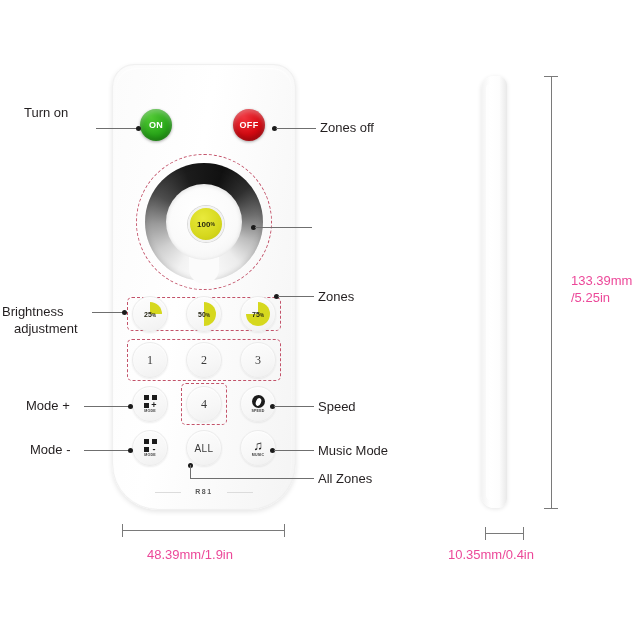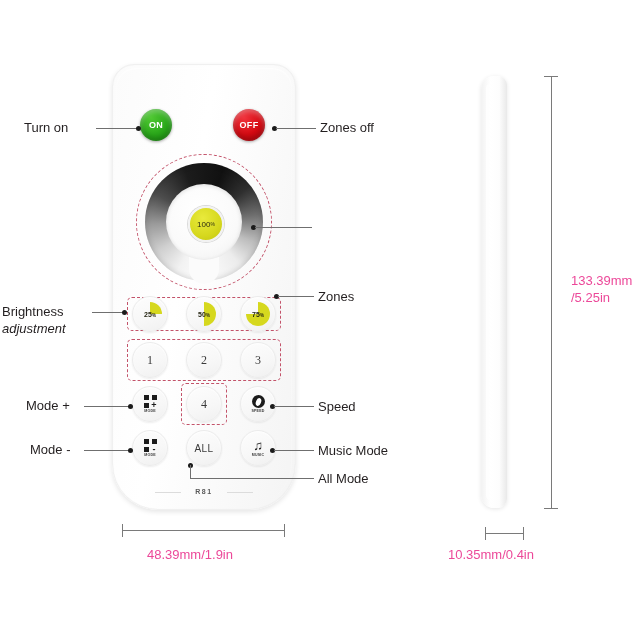--- a/index.html
+++ b/index.html
@@ -62,21 +62,21 @@
     position:absolute;left:30px;top:30px;width:76px;height:76px;border-radius:50%;
     background:radial-gradient(circle at 44% 36%,#ffffff 0%,#fafafa 60%,#eeeeee 100%);
     box-shadow:inset 0 1px 4px rgba(0,0,0,.12);
   }
   .dial-center{
     position:absolute;left:50%;top:50%;width:32px;height:32px;margin:-16px 0 0 -16px;
     border-radius:50%;
     background:radial-gradient(circle at 40% 32%,#e9ea3c 0%,#d6d81e 60%,#c2c40f 100%);
     border:2px solid #f2f2f2;
     display:flex;align-items:center;justify-content:center;
-    font-size:8px;font-weight:normal;color:#2b2b10;
+    font-size:8px;font-weight:bold;color:#2b2b10;
     box-shadow:0 0 0 1px #d9d9d9;
   }
 
   
   .key{
     position:absolute;width:36px;height:36px;border-radius:50%;
     background:linear-gradient(160deg,#fdfdfd 0%,#f7f7f7 60%,#f0f0f0 100%);
     border:1px solid #ececec;
     box-shadow:0 1px 2px rgba(0,0,0,.07), inset 0 1px 2px rgba(255,255,255,.9);
     display:flex;flex-direction:column;align-items:center;justify-content:center;
@@ -242,26 +242,26 @@
     <div class="key" style="left:127px;top:365px;">
       <div class="musicicon">♫</div>
       <span class="cap">MUSIC</span>
     </div>
 
     <div class="brandline">R81</div>
   </div>
 
   <div class="side-view"></div>
 
-  <div class="callout" style="left:24px;top:119px;">Turn on</div>
+  <div class="callout" style="left:24px;top:104px;">Turn on</div>
   <div class="lead" style="left:96px;top:128px;width:42px;"></div>
   <div class="dot" style="left:136px;top:126px;"></div>
 
   <div class="callout" style="left:2px;top:303px;">Brightness</div>
-  <div class="callout" style="left:2px;top:320px;font-style:italic;">adjustment</div>
+  <div class="callout" style="left:14px;top:320px;">adjustment</div>
   <div class="lead" style="left:92px;top:312px;width:32px;"></div>
   <div class="dot" style="left:122px;top:310px;"></div>
 
   <div class="callout" style="left:26px;top:397px;">Mode +</div>
   <div class="lead" style="left:84px;top:406px;width:46px;"></div>
   <div class="dot" style="left:128px;top:404px;"></div>
 
   <div class="callout" style="left:30px;top:441px;">Mode -</div>
   <div class="lead" style="left:84px;top:450px;width:46px;"></div>
   <div class="dot" style="left:128px;top:448px;"></div>
@@ -281,21 +281,21 @@
   <div class="lead" style="left:274px;top:406px;width:40px;"></div>
   <div class="callout" style="left:318px;top:398px;">Speed</div>
 
   <div class="dot" style="left:270px;top:448px;"></div>
   <div class="lead" style="left:274px;top:450px;width:40px;"></div>
   <div class="callout" style="left:318px;top:442px;">Music Mode</div>
 
   <div class="dot" style="left:188px;top:463px;"></div>
   <div class="dimtick" style="left:190px;top:465px;height:14px;background:#6f6f6f;"></div>
   <div class="lead" style="left:190px;top:478px;width:124px;"></div>
-  <div class="callout" style="left:318px;top:470px;">All Mode</div>
+  <div class="callout" style="left:318px;top:470px;">All Zones</div>
 
   <div class="dimline-h" style="left:122px;top:530px;width:162px;"></div>
   <div class="dimtick" style="left:122px;top:524px;height:13px;"></div>
   <div class="dimtick" style="left:284px;top:524px;height:13px;"></div>
   <div class="dimtext" style="left:147px;top:546px;">48.39mm/1.9in</div>
 
   <div class="dimline-h" style="left:485px;top:533px;width:38px;"></div>
   <div class="dimtick" style="left:485px;top:527px;height:13px;"></div>
   <div class="dimtick" style="left:523px;top:527px;height:13px;"></div>
   <div class="dimtext" style="left:448px;top:546px;">10.35mm/0.4in</div>

